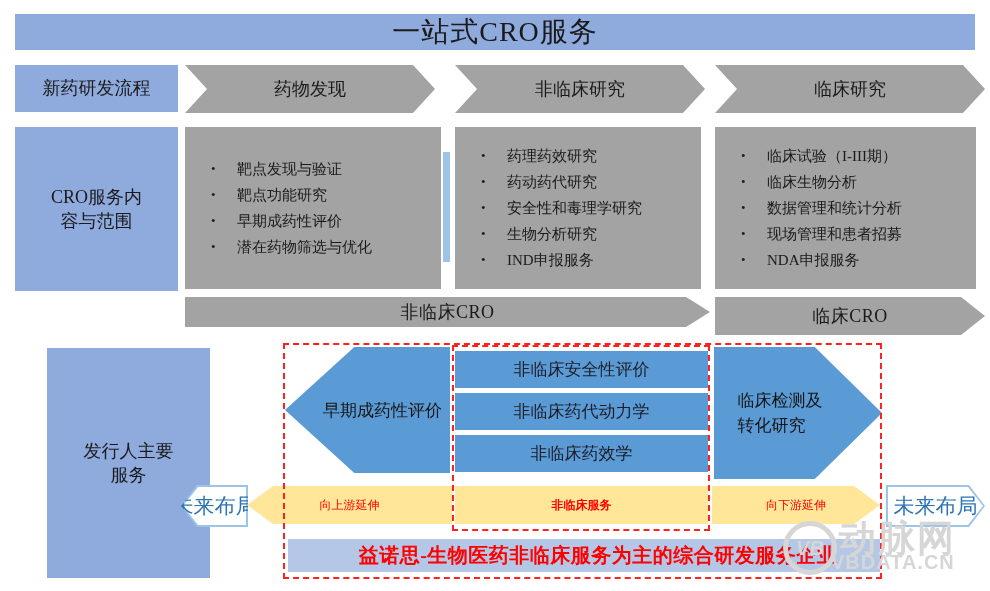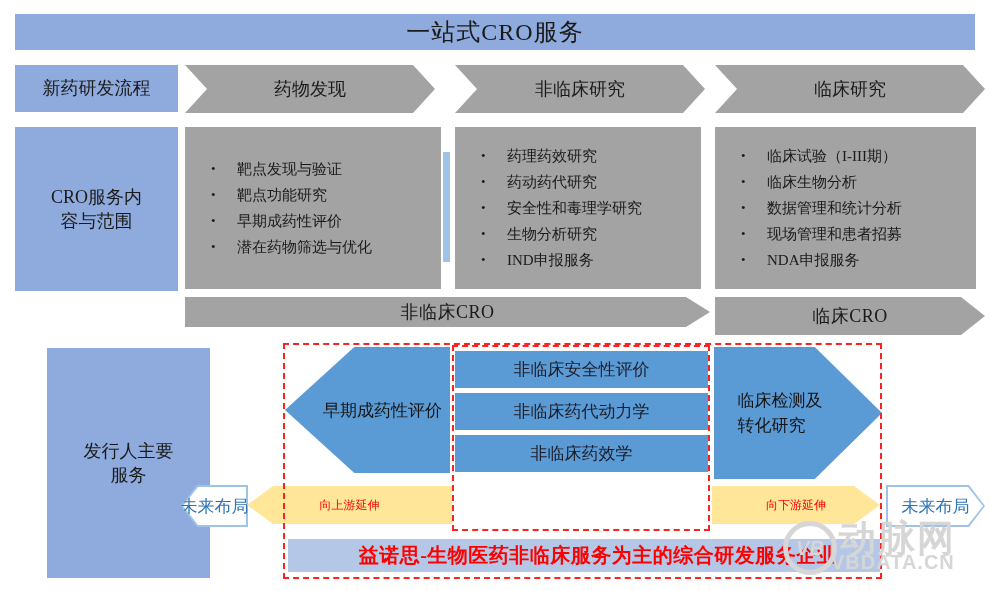--- a/index.html
+++ b/index.html
@@ -20,23 +20,23 @@
   .hex-left{clip-path:polygon(42% 0,100% 0,100% 100%,42% 100%,0 50%);}
   .hex-right{clip-path:polygon(0 0,60% 0,100% 50%,60% 100%,0 100%);}
   .arrow-left-y{clip-path:polygon(26px 0,100% 0,100% 100%,26px 100%,0 50%);}
   .arrow-right-y{clip-path:polygon(0 0,calc(100% - 26px) 0,100% 50%,calc(100% - 26px) 100%,0 100%);}
   .fut-left-outer{clip-path:polygon(16px 0,100% 0,100% 100%,16px 100%,0 50%);background:#9DC3E6;}
   .fut-left-inner{position:absolute;left:2px;top:2px;right:2px;bottom:2px;background:#ffffff;
     clip-path:polygon(15px 0,100% 0,100% 100%,15px 100%,0 50%);}
   .fut-right-outer{clip-path:polygon(0 0,calc(100% - 16px) 0,100% 50%,calc(100% - 16px) 100%,0 100%);background:#9DC3E6;}
   .fut-right-inner{position:absolute;left:2px;top:2px;right:2px;bottom:2px;background:#ffffff;
     clip-path:polygon(0 0,calc(100% - 15px) 0,100% 50%,calc(100% - 15px) 100%,0 100%);}
-  .fut-text{position:relative;z-index:2;color:#2E74B5;font-size:17px;white-space:nowrap;}
-
-  .title-banner{font-size:24px;letter-spacing:1px;}
+  .fut-text{position:relative;z-index:2;color:#2E74B5;font-size:21px;white-space:nowrap;}
+
+  .title-banner{font-size:28px;letter-spacing:1px;}
   .row-label{font-size:18px;line-height:1.35;white-space:pre-line;}
   .stage-chev{font-size:18px;}
   .scope-box{display:flex;flex-direction:column;justify-content:center;padding:8px 6px 8px 26px;}
   .scope-item{display:flex;align-items:flex-start;line-height:26px;font-size:15px;}
   .scope-item .bullet{width:26px;flex:0 0 26px;font-size:13px;}
   .cro-arrow{font-size:18px;letter-spacing:0.5px;}
   .bar{font-size:17px;color:#1c1c28;}
   .hex-text{font-size:17px;color:#141414;}
   .hex-text.two-line{white-space:pre-line;line-height:1.5;text-align:left;}
   .ytext{color:#FF0000;font-size:12px;}
@@ -179,20 +179,23 @@
 
   <div class="abs fut-left-outer center" style="left:181px;top:485px;width:67px;height:42px;">
     <div class="fut-left-inner"></div>
     <span class="fut-text">未来布局</span>
   </div>
 
   <div class="abs yellow arrow-left-y center" style="left:247px;top:486px;width:205px;height:38px;">
     <span class="ytext">向上游延伸</span>
   </div>
 
+  <div class="abs yellow center" style="left:455px;top:486px;width:253px;height:38px;">
+    <span class="ytext bold">非临床服务</span>
+  </div>
 
   <div class="abs yellow arrow-right-y center" style="left:712px;top:486px;width:168px;height:38px;">
     <span class="ytext">向下游延伸</span>
   </div>
 
   <div class="abs fut-right-outer center" style="left:886px;top:485px;width:99px;height:42px;">
     <div class="fut-right-inner"></div>
     <span class="fut-text">未来布局</span>
   </div>
 

